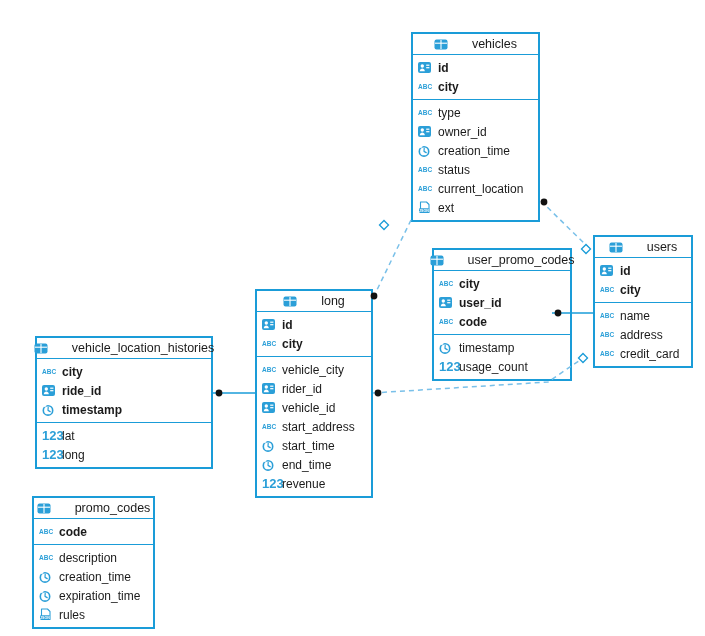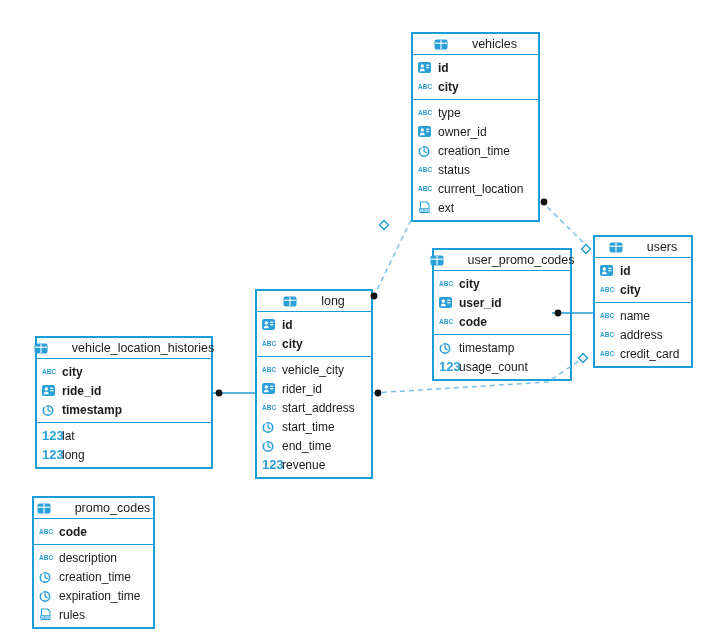--- a/index.html
+++ b/index.html
@@ -276,20 +276,32 @@
             <span class="f-icon">
               <svg width="13" height="11" viewBox="0 0 13 11">
                 <rect x="0" y="0" width="13" height="11" rx="2" fill="#2b9fd8"></rect>
                 <circle cx="4.3" cy="4" r="1.7" fill="#fff"></circle>
                 <path d="M1.8 9.2 C1.8 7.2 3.2 6.4 4.3 6.4 C5.4 6.4 6.8 7.2 6.8 9.2 Z" fill="#fff"></path>
                 <rect x="8.2" y="2.6" width="3.2" height="1.2" fill="#fff"></rect>
                 <rect x="8.2" y="5.1" width="3.2" height="1.2" fill="#fff"></rect>
               </svg>
             </span>
             <span>rider_id</span>
+          </div>
+          <div class="field-row">
+            <span class="f-icon">
+              <svg width="13" height="11" viewBox="0 0 13 11">
+                <rect x="0" y="0" width="13" height="11" rx="2" fill="#2b9fd8"></rect>
+                <circle cx="4.3" cy="4" r="1.7" fill="#fff"></circle>
+                <path d="M1.8 9.2 C1.8 7.2 3.2 6.4 4.3 6.4 C5.4 6.4 6.8 7.2 6.8 9.2 Z" fill="#fff"></path>
+                <rect x="8.2" y="2.6" width="3.2" height="1.2" fill="#fff"></rect>
+                <rect x="8.2" y="5.1" width="3.2" height="1.2" fill="#fff"></rect>
+              </svg>
+            </span>
+            <span>vehicle_id</span>
           </div>
           <div class="field-row">
             <span class="f-icon">
               <span class="glyph-abc">ABC</span>
             </span>
             <span>start_address</span>
           </div>
           <div class="field-row">
             <span class="f-icon">
               <svg width="12" height="12" viewBox="0 0 12 12">

